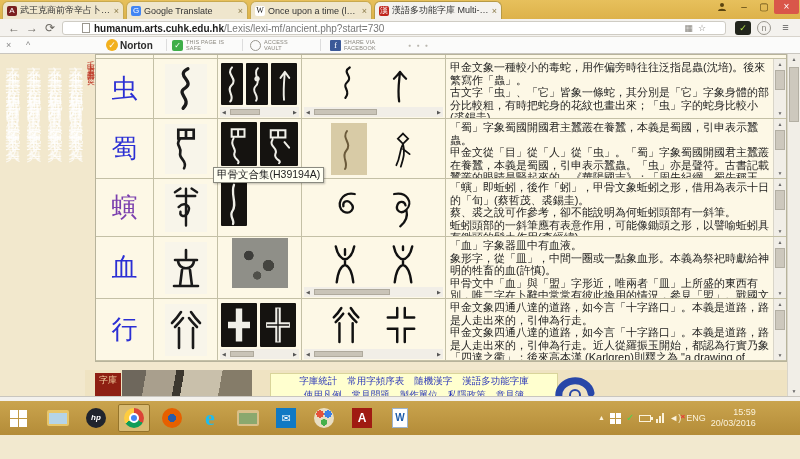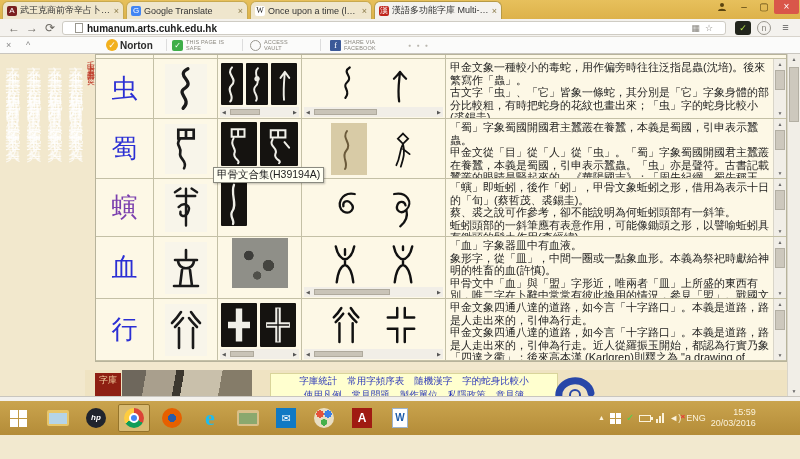--- a/index.html
+++ b/index.html
@@ -14,21 +14,21 @@
   .tab.active{background:#f4f2ee;border-color:#b79a45}
   .tab-title{font-size:9px;color:#333;white-space:nowrap;overflow:hidden;text-overflow:ellipsis;flex:1;margin:0 3px}
   .tab-x{font-size:9px;color:#8a7a4a;flex:0 0 auto}
   .fav{width:10px;height:10px;flex:0 0 auto;font-size:8px;line-height:10px;text-align:center;color:#fff;border-radius:2px}
   .winbtn{position:absolute;top:0;height:14px;text-align:center;font-size:10px;line-height:13px;color:#5a4410}
   .close-btn{background:#d9564a;color:#fff;border-radius:0 0 2px 2px}
 
   
   .addressbar{position:absolute;left:0;top:19px;width:800px;height:18px;background:#f4f2ee;border-bottom:1px solid #d8d4cc}
   .navglyph{position:absolute;top:1px;font-size:12px;color:#6d6a64;line-height:16px}
-  .urlbox{position:absolute;left:62px;top:2px;width:664px;height:14px;background:#fff;border:1px solid #cfccc4;border-radius:3px;display:flex;align-items:center;padding:0 12px;font-size:10px}
+  .urlbox{position:absolute;left:62px;top:2px;width:664px;height:14px;background:#fff;border:1px solid #cfccc4;border-radius:3px;display:flex;align-items:center;padding:0 19px;font-size:10px}
   .doc-icon{width:8px;height:10px;border:1px solid #9a978f;margin-right:4px;background:#fff}
   .url-domain{color:#1c1c1c;font-weight:bold}
   .url-path{color:#777}
   .urlbox .spacer{flex:1}
   .mini{font-size:9px;color:#8a8780;margin-left:5px}
   .norton-badge{position:absolute;left:735px;top:2px;width:16px;height:14px;background:#22251c;border-radius:3px;text-align:center;font-size:9px;line-height:14px;color:#b4e34a}
   .ncircle{position:absolute;left:757px;top:2px;width:14px;height:14px;border:1px solid #9a978f;border-radius:50%;color:#8a8780;font-size:9px;line-height:12px;text-align:center}
   .ham{position:absolute;left:778px;top:2px;width:15px;height:14px;color:#555;font-size:11px;line-height:13px;text-align:center}
 
   
@@ -158,20 +158,21 @@
     <div class="winbtn close-btn" style="left:774px;width:25px">×</div>
   </div>
 
   <div class="addressbar">
     <span class="navglyph" style="left:8px">←</span>
     <span class="navglyph" style="left:26px">→</span>
     <span class="navglyph" style="left:45px">⟳</span>
     <div class="urlbox">
       <span class="doc-icon"></span>
       <span class="url-domain">humanum.arts.cuhk.edu.hk</span>
+      <span class="url-path">/Lexis/lexi-mf/ancient.php?start=730</span>
       <span class="spacer"></span>
       <span class="mini">▦</span>
       <span class="mini">☆</span>
     </div>
     <div class="norton-badge">✓</div>
     <div class="ncircle">n</div>
     <div class="ham">≡</div>
   </div>
 
   <div class="nortonbar">
@@ -453,21 +454,21 @@
       </div>
     </div>
 
     <div class="tooltip">甲骨文合集(H39194A)</div>
 
     <div class="sitefooter">
       <div class="redseal">字庫</div>
       <div class="photo"></div>
       <div class="navbox">
         <div>
-          <span>字庫統計</span><span>常用字頻序表</span><span>隨機漢字</span><span>字的蛇身比較小</span>
+          <span>字庫統計</span><span>常用字頻序表</span><span>隨機漢字</span><span>漢語多功能字庫</span>
         </div>
         <div>
           <span>使用凡例</span><span>常見問題</span><span>製作單位</span><span>私隱政策</span><span>意見簿</span>
         </div>
       </div>
       <svg class="abs" style="left:462px;top:1px" width="56" height="32" viewBox="0 0 56 32">
         <path d="M12 26 A16 14 0 1 1 44 22" fill="none" stroke="#2847a8" stroke-width="7" stroke-linecap="round"></path>
         <circle cx="28" cy="24" r="5" fill="#f0e5c8" stroke="#2847a8" stroke-width="2"></circle>
       </svg>
     </div>

